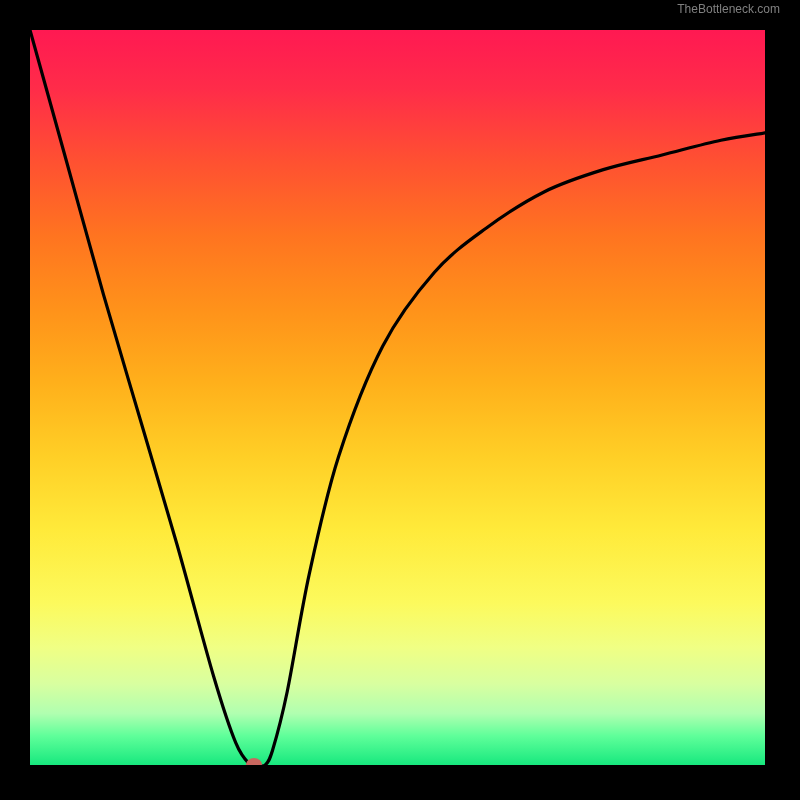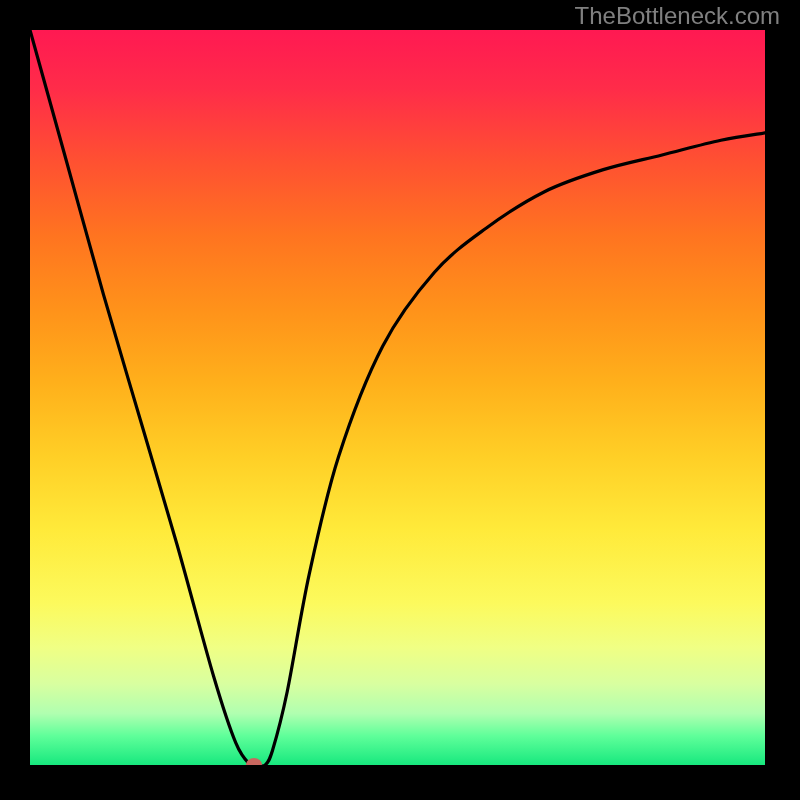--- a/index.html
+++ b/index.html
@@ -8,21 +8,21 @@
     height: 800px;
     background: #000;
     position: relative;
     font-family: Arial, sans-serif;
   }
   .watermark {
     position: absolute;
     top: 2px;
     right: 20px;
     color: #808080;
-    font-size: 24px;
+    font-size: 12px;
     font-weight: 500;
     z-index: 10;
   }
   .plot-frame {
     position: absolute;
     top: 25px;
     left: 30px;
     width: 740px;
     height: 740px;
     border-top: 5px solid #000;

